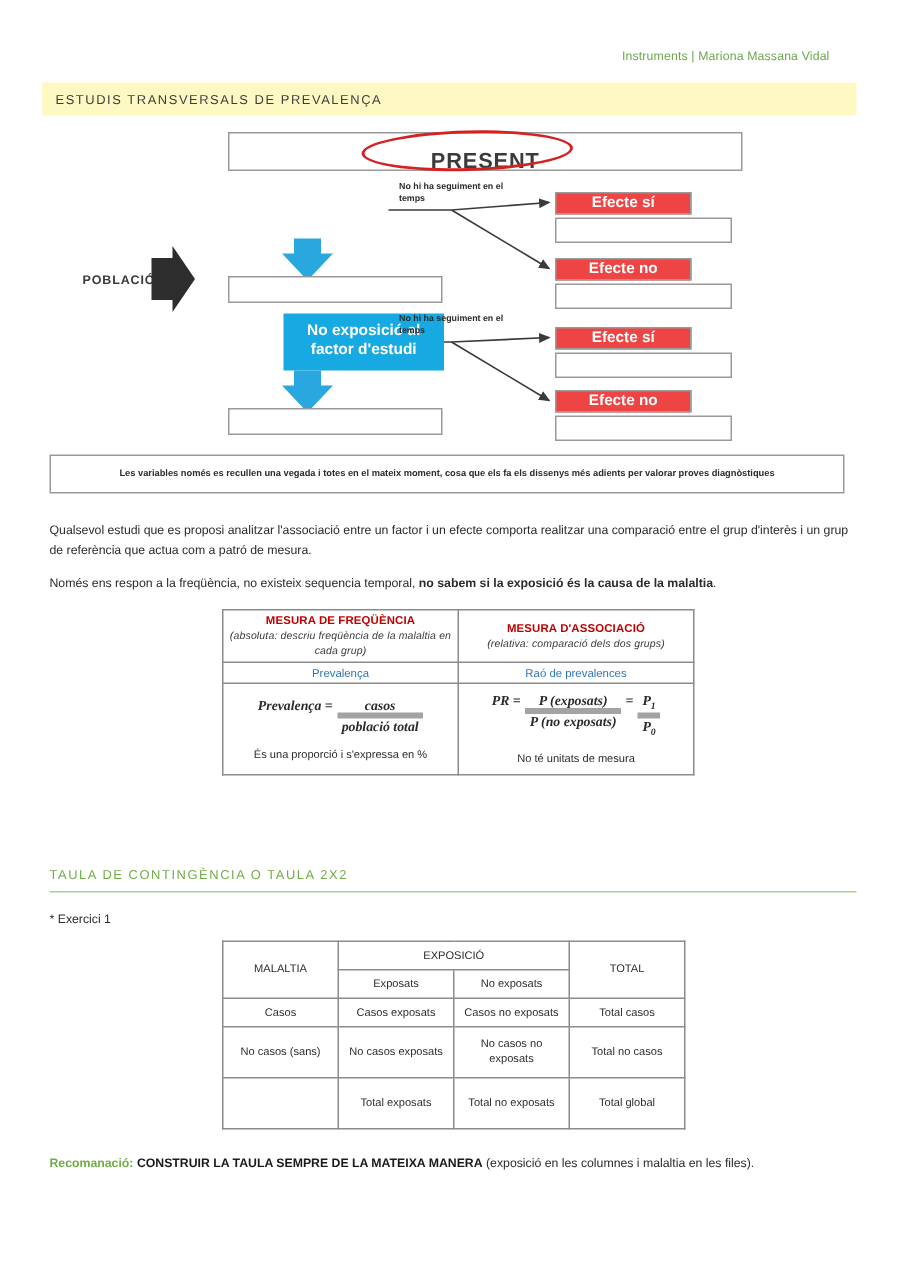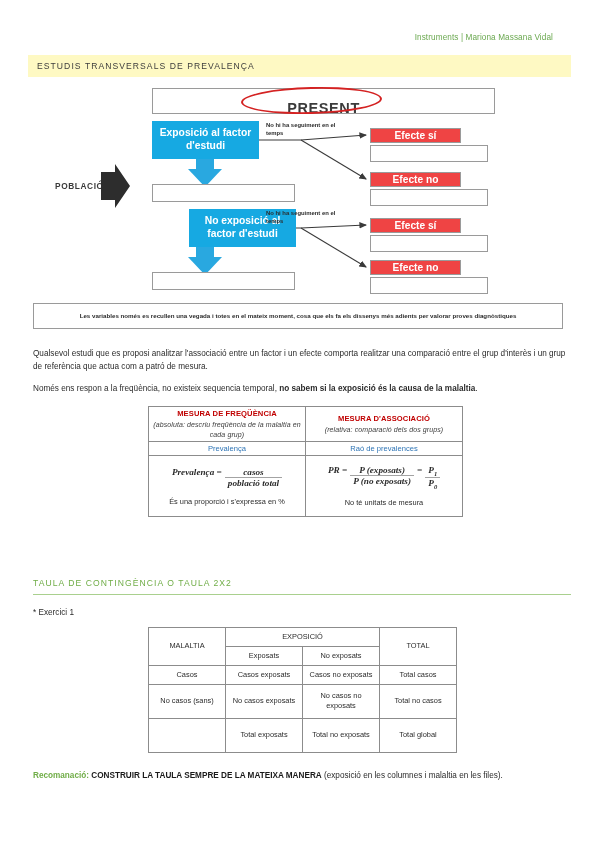--- a/index.html
+++ b/index.html
@@ -296,21 +296,21 @@
     gap: 3px;
     margin-bottom: 9px;
   }
   .frac {
     display: inline-flex;
     flex-direction: column;
     align-items: center;
     vertical-align: middle;
   }
   .frac .num { padding: 0 3px 0px 3px; }
-  .frac .den { padding: 0px 3px 0 3px; border-top: 1px solid #a3a3a3; }
+  .frac .den { padding: 0px 3px 0 3px; border-top: 4px solid #a3a3a3; }
   .fnote { font-size: 7.4px; font-style: normal; font-weight: normal; }
   .sub { font-size: 6.5px; vertical-align: sub; }
 
   
   .section2-title {
     position: absolute;
     left: 33px;
     top: 578px;
     font-size: 8.6px;
     letter-spacing: 1.05px;
@@ -395,21 +395,20 @@
 
   <div class="dg-box present-box"></div>
   <div class="present-label">PRESENT</div>
   <div class="present-ellipse"></div>
 
   <div class="poblacio-label">POBLACIÓ</div>
   <svg class="poblacio-arrow" viewBox="0 0 32 48">
     <path d="M2,10 L16,10 L16,2 L31,24 L16,46 L16,38 L2,38 Z" fill="#2d2d2d"></path>
   </svg>
 
-  <div class="blue-box expo-box">Exposició al factor d'estudi</div>
   <div class="down-arrow arrow1">
     <div class="stem"></div>
       <div class="head"></div>
   </div>
   <div class="dg-box empty-under-1"></div>
 
   <div class="blue-box noexpo-box">No exposició al factor d'estudi</div>
   <div class="down-arrow arrow2">
     <div class="stem"></div>
       <div class="head"></div>

